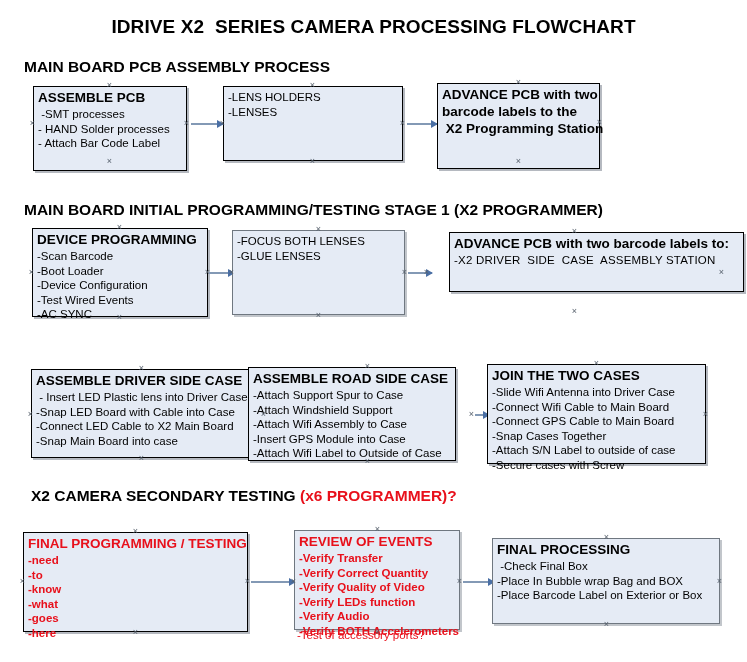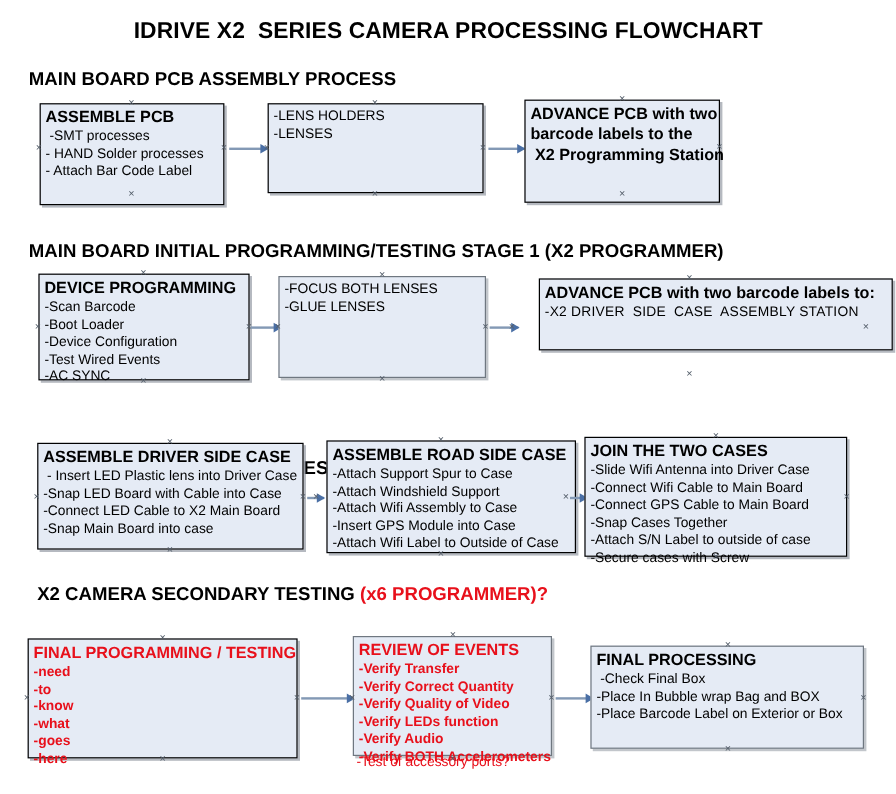--- a/index.html
+++ b/index.html
@@ -199,21 +199,21 @@
   <div class="ln">-Connect LED Cable to X2 Main Board</div>
   <div class="ln">-Snap Main Board into case</div>
 </div>
 <div class="handle" style="left:138px; top:365px;"></div>
 <div class="handle" style="left:138px; top:455px;"></div>
 <div class="handle" style="left:27px; top:411px;"></div>
 <div class="handle" style="left:249px; top:411px;"></div>
 
 <div class="arrow" style="left:256px; top:414px; width:14px;"></div>
 
-<div class="fbox" style="left:272px; top:367px; width:208px; height:94px;">
+<div class="fbox" style="left:248px; top:367px; width:208px; height:94px;">
   <div class="hd">ASSEMBLE ROAD SIDE CASE</div>
   <div class="ln">-Attach Support Spur to Case</div>
   <div class="ln">-Attach Windshield Support</div>
   <div class="ln">-Attach Wifi Assembly to Case</div>
   <div class="ln">-Insert GPS Module into Case</div>
   <div class="ln">-Attach Wifi Label to Outside of Case</div>
 </div>
 <div class="handle" style="left:364px; top:363px;"></div>
 <div class="handle" style="left:364px; top:458px;"></div>
 <div class="handle" style="left:260px; top:411px;"></div>

